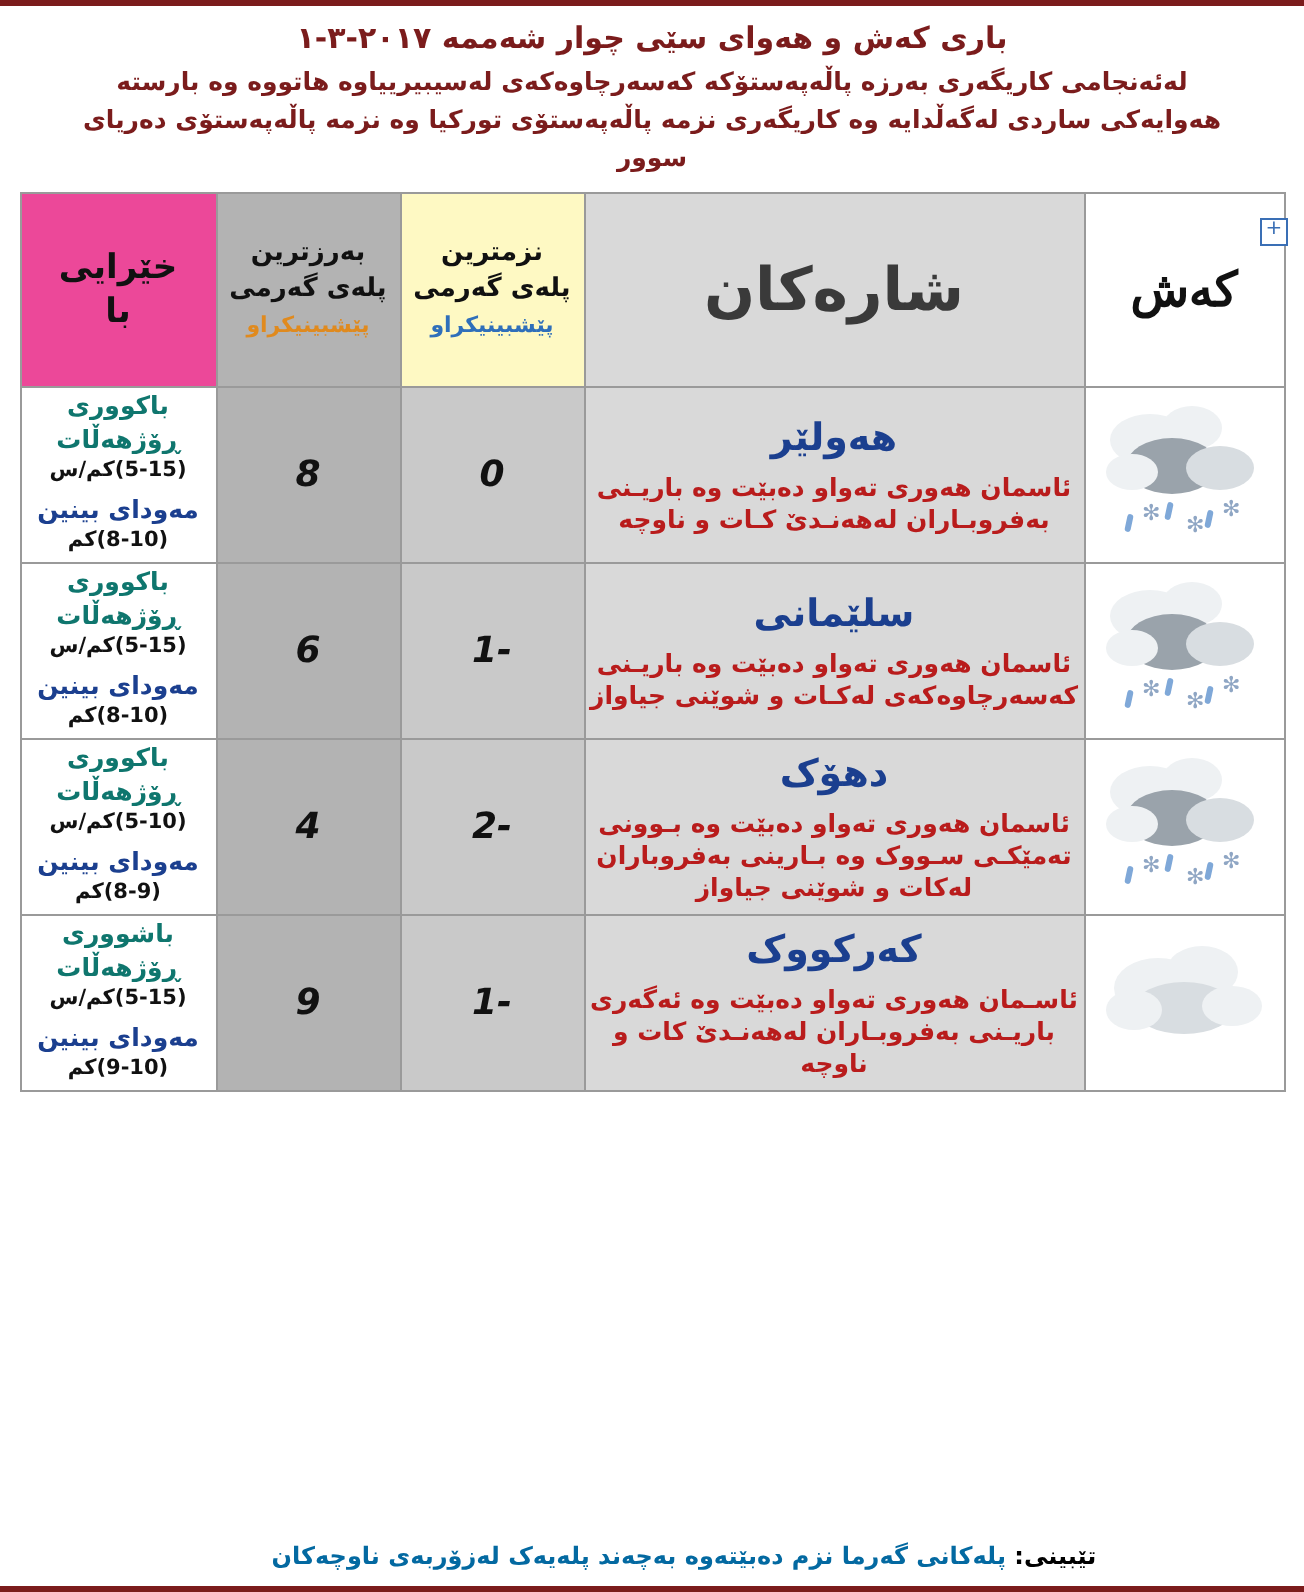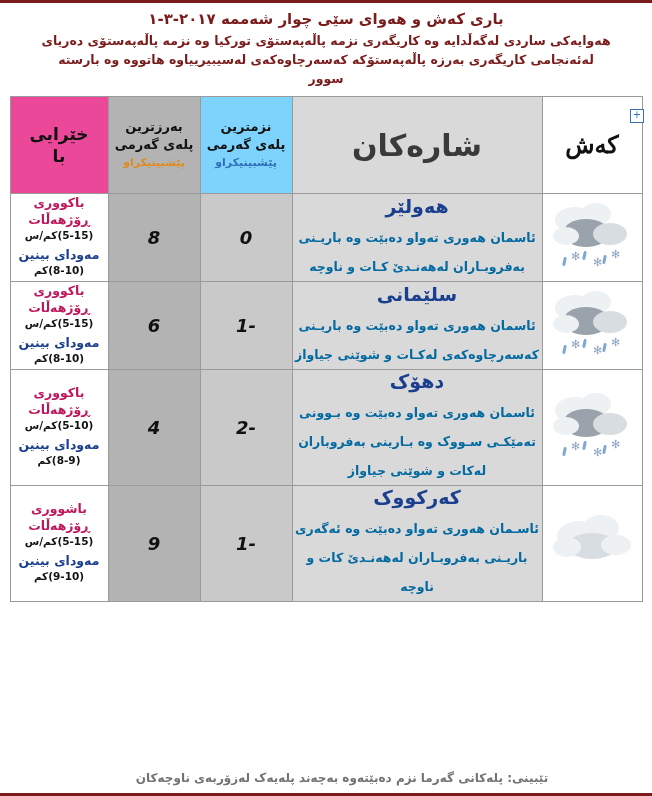--- a/index.html
+++ b/index.html
@@ -62,21 +62,21 @@
   col.c-min{width:92px;}
   col.c-max{width:92px;}
   col.c-wind{width:98px;}
 
   thead th{
     background:#f2f2f2;
     height:96px;
   }
   th.h-icon{ background:#ffffff; border-left:1px solid #9a9a9a;}
   th.h-city{ background:#d9d9d9;}
-  th.h-min{ background:#7dd3fc;}
+  th.h-min{ background:#fef9c3;}
   th.h-max{ background:#b3b3b3;}
   th.h-wind{ background:#ec4899;}
 
   .h-weather{
     font-size:24px;color:#111;font-weight:bold;font-family:Liberation Serif, serif;
   }
   .h-cities{
     font-size:30px;color:#3a3a3a;font-weight:bold;
   }
   .h-col{
@@ -94,44 +94,44 @@
   td.city-cell{background:#d9d9d9;text-align:center;padding:6px 8px;}
   td.min-cell{background:#c9c9c9;text-align:center;font-size:18px;font-style:italic;color:#111;font-weight:bold;}
   td.max-cell{background:#b3b3b3;text-align:center;font-size:18px;font-style:italic;color:#111;font-weight:bold;}
   td.wind-cell{background:#ffffff;text-align:center;padding:4px 2px;}
 
   .city-name{
     font-size:19px;font-weight:bold;color:#1b3f8f;
     display:block;margin-bottom:6px;
   }
   .city-desc{
-    font-size:12.5px;line-height:29px;color:#0369a1;font-weight:bold;
+    font-size:12.5px;line-height:16px;color:#b91c1c;font-weight:bold;
     display:block;
   }
   .wind-dir{
-    font-size:12.5px;line-height:17px;color:#be185d;font-weight:bold;
+    font-size:12.5px;line-height:17px;color:#0f766e;font-weight:bold;
     display:block;
   }
   .wind-speed{
     font-size:10.5px;line-height:14px;color:#111;font-weight:bold;
     display:block;margin-bottom:4px;
   }
   .wind-label{
     font-size:12.5px;line-height:17px;color:#1b3f8f;font-weight:bold;
     display:block;
   }
 
   .footer{
     position:absolute;
     bottom:8px;left:0;right:0;
     text-align:center;
     font-size:12px;font-weight:bold;
   }
-  .footer .lbl{color:#737373;}
-  .footer .txt{color:#737373;margin-left:32px;}
+  .footer .lbl{color:#000000;}
+  .footer .txt{color:#0369a1;margin-left:32px;}
 
   
   .ico{position:relative;width:86px;height:74px;margin:0 auto;}
   .cloud{
     position:absolute;border-radius:50%;
     background:#d8dde1;
   }
   .cloud.dark{background:#9aa3ab;}
   .cloud.light{background:#eef1f3;}
   .flake{position:absolute;color:#8fa6c4;font-size:11px;line-height:11px;}
@@ -140,22 +140,22 @@
     background:#7fa8d8;transform:rotate(12deg);
   }
 </style>
 </head>
 <body>
 
 <div class="page">
 
   <div class="header">
     <div class="title">باری کەش و هەوای سێی چوار شەممە ٢٠١٧-٣-١</div>
+    <div class="sub">لەئەنجامی کاریگەری بەرزە پاڵەپەستۆکە کەسەرچاوەکەی لەسیبیرییاوە هاتووە وە بارستە</div>
     <div class="sub">هەوایەکی ساردی لەگەڵدایە وە کاریگەری نزمە پاڵەپەستۆی تورکیا وە نزمە پاڵەپەستۆی دەریای</div>
-    <div class="sub">لەئەنجامی کاریگەری بەرزە پاڵەپەستۆکە کەسەرچاوەکەی لەسیبیرییاوە هاتووە وە بارستە</div>
     <div class="sub">سوور</div>
   </div>
 
   <div class="plus-box">+</div>
 
   <table class="wx">
     <colgroup>
       <col class="c-icon">
       <col class="c-city">
       <col class="c-min">

